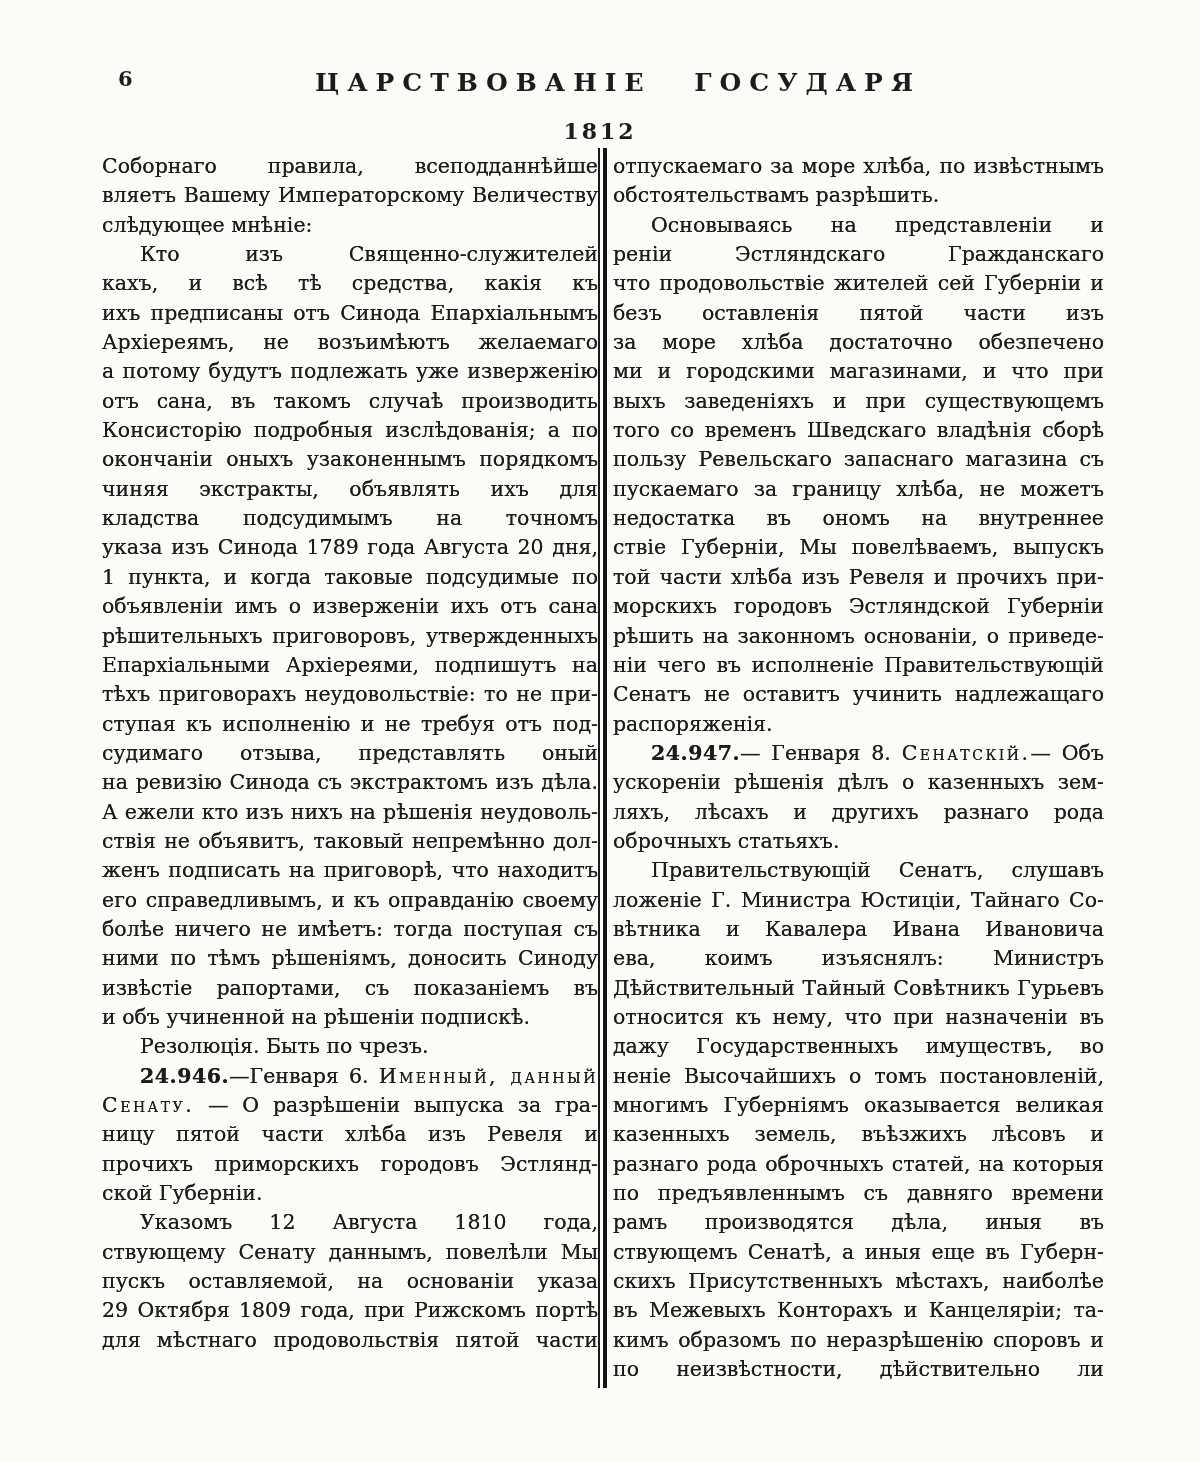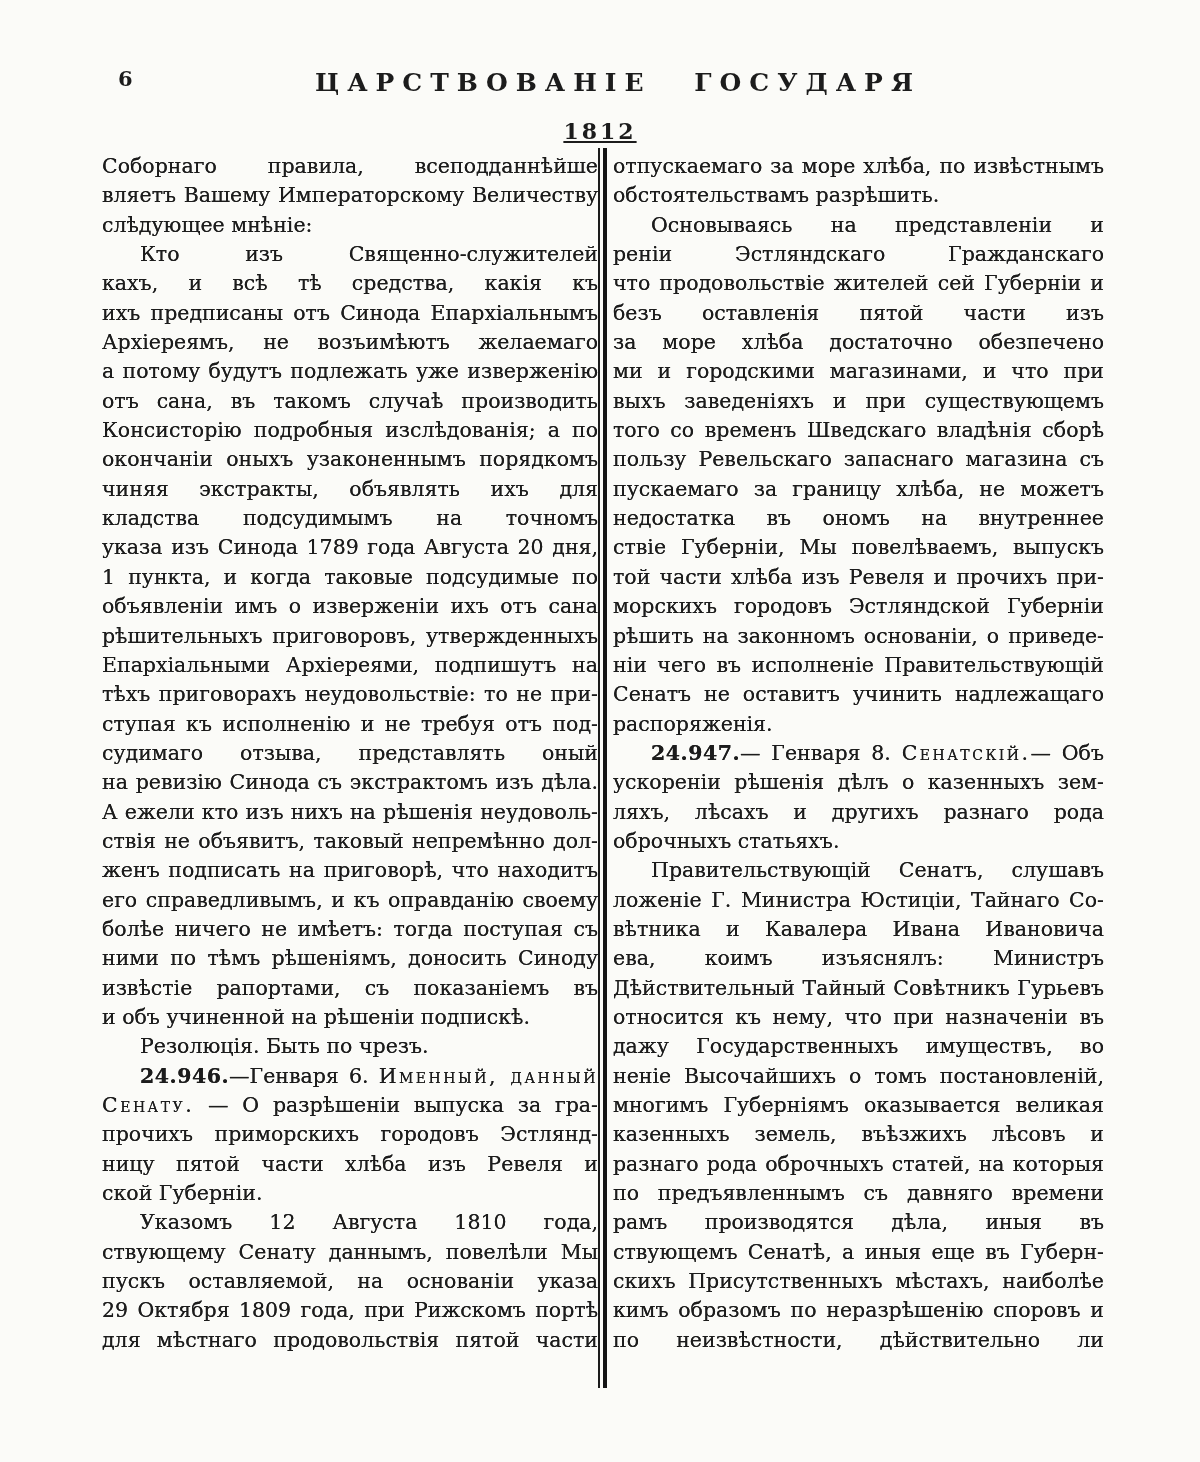--- a/index.html
+++ b/index.html
@@ -10,21 +10,21 @@
     font-family:"DejaVu Serif", serif; overflow:hidden;
   }
   .page-number { position:absolute; left:118px; top:66px; font-size:21px; font-weight:bold; }
   .running-title {
     position:absolute; left:0; right:0; top:68px; text-align:center;
     font-size:25px; font-weight:bold; letter-spacing:8px; word-spacing:26px;
     transform:translateX(18px); white-space:nowrap;
   }
   .year {
     position:absolute; left:0; right:0; top:118px; text-align:center;
-    font-size:22px; font-weight:bold; letter-spacing:3px;text-decoration:underline;
+    font-size:22px; font-weight:bold; letter-spacing:3px;
   }
   .divider {
     position:absolute; left:598px; top:148px; height:1240px; width:9px;
     border-left:2px solid #1b1b1b; border-right:4px solid #141414;
   }
   .column {
     position:absolute; top:152px; font-size:20.5px; line-height:29.35px;
     text-shadow:0 0 0.35px rgba(10,10,10,0.85);
   }
   .column.left  { left:102px; width:496px; }
@@ -71,22 +71,22 @@
       <div class="line"><span class="seg-n">ствія не объявитъ, таковый непремѣнно дол-</span></div>
       <div class="line"><span class="seg-n">женъ подписать на приговорѣ, что находитъ</span></div>
       <div class="line"><span class="seg-n">его справедливымъ, и къ оправданію своему</span></div>
       <div class="line"><span class="seg-n">болѣе ничего не имѣетъ: тогда поступая съ</span></div>
       <div class="line"><span class="seg-n">ними по тѣмъ рѣшеніямъ, доносить Синоду во</span></div>
       <div class="line"><span class="seg-n">извѣстіе рапортами, съ показаніемъ въ оныхъ</span></div>
       <div class="line para-end"><span class="seg-n">и объ учиненной на рѣшеніи подпискѣ.</span></div>
       <div class="line indent para-end"><span class="seg-i">Резолюція.</span><span class="seg-n"> Быть по чрезъ.</span></div>
       <div class="line indent"><span class="seg-num">24.946.</span><span class="seg-n">—Генваря 6. </span><span class="seg-sc">Именный, данный</span></div>
       <div class="line"><span class="seg-sc">Сенату.</span><span class="seg-n"> — </span><span class="seg-i">О разрѣшеніи выпуска за гра-</span></div>
+      <div class="line"><span class="seg-i">ницу пятой части хлѣба изъ Ревеля и</span></div>
       <div class="line"><span class="seg-i">прочихъ приморскихъ городовъ Эстлянд-</span></div>
-      <div class="line"><span class="seg-i">ницу пятой части хлѣба изъ Ревеля и</span></div>
       <div class="line para-end"><span class="seg-i">ской Губерніи.</span></div>
       <div class="line indent"><span class="seg-n">Указомъ 12 Августа 1810 года, Правитель-</span></div>
       <div class="line"><span class="seg-n">ствующему Сенату даннымъ, повелѣли Мы вы-</span></div>
       <div class="line"><span class="seg-n">пускъ оставляемой, на основаніи указа Нашего</span></div>
       <div class="line"><span class="seg-n">29 Октября 1809 года, при Рижскомъ портѣ</span></div>
       <div class="line"><span class="seg-n">для мѣстнаго продовольствія пятой части изъ</span></div>
     </div>
   <div class="column right">
       <div class="line"><span class="seg-n">отпускаемаго за море хлѣба, по извѣстнымъ</span></div>
       <div class="line para-end"><span class="seg-n">обстоятельствамъ разрѣшить.</span></div>
@@ -120,16 +120,17 @@
       <div class="line"><span class="seg-n">относится къ нему, что при назначеніи въ про-</span></div>
       <div class="line"><span class="seg-n">дажу Государственныхъ имуществъ, во испол-</span></div>
       <div class="line"><span class="seg-n">неніе Высочайшихъ о томъ постановленій, по</span></div>
       <div class="line"><span class="seg-n">многимъ Губерніямъ оказывается великая часть</span></div>
       <div class="line"><span class="seg-n">казенныхъ земель, въѣзжихъ лѣсовъ и другихъ</span></div>
       <div class="line"><span class="seg-n">разнаго рода оброчныхъ статей, на которыя</span></div>
       <div class="line"><span class="seg-n">по предъявленнымъ съ давняго времени спо-</span></div>
       <div class="line"><span class="seg-n">рамъ производятся дѣла, иныя въ Правитель-</span></div>
       <div class="line"><span class="seg-n">ствующемъ Сенатѣ, а иныя еще въ Губерн-</span></div>
       <div class="line"><span class="seg-n">скихъ Присутственныхъ мѣстахъ, наиболѣе же</span></div>
+      <div class="line"><span class="seg-n">въ Межевыхъ Конторахъ и Канцеляріи; та-</span></div>
       <div class="line"><span class="seg-n">кимъ образомъ по неразрѣшенію споровъ и</span></div>
       <div class="line"><span class="seg-n">по неизвѣстности, дѣйствительно ли принадле-</span></div>
     </div>
 </div>
 
 </body></html>

